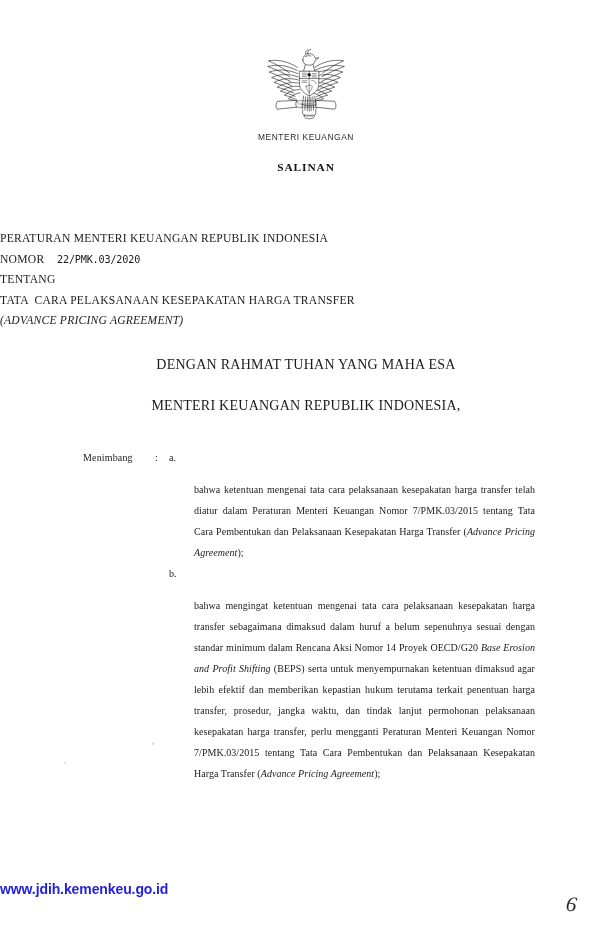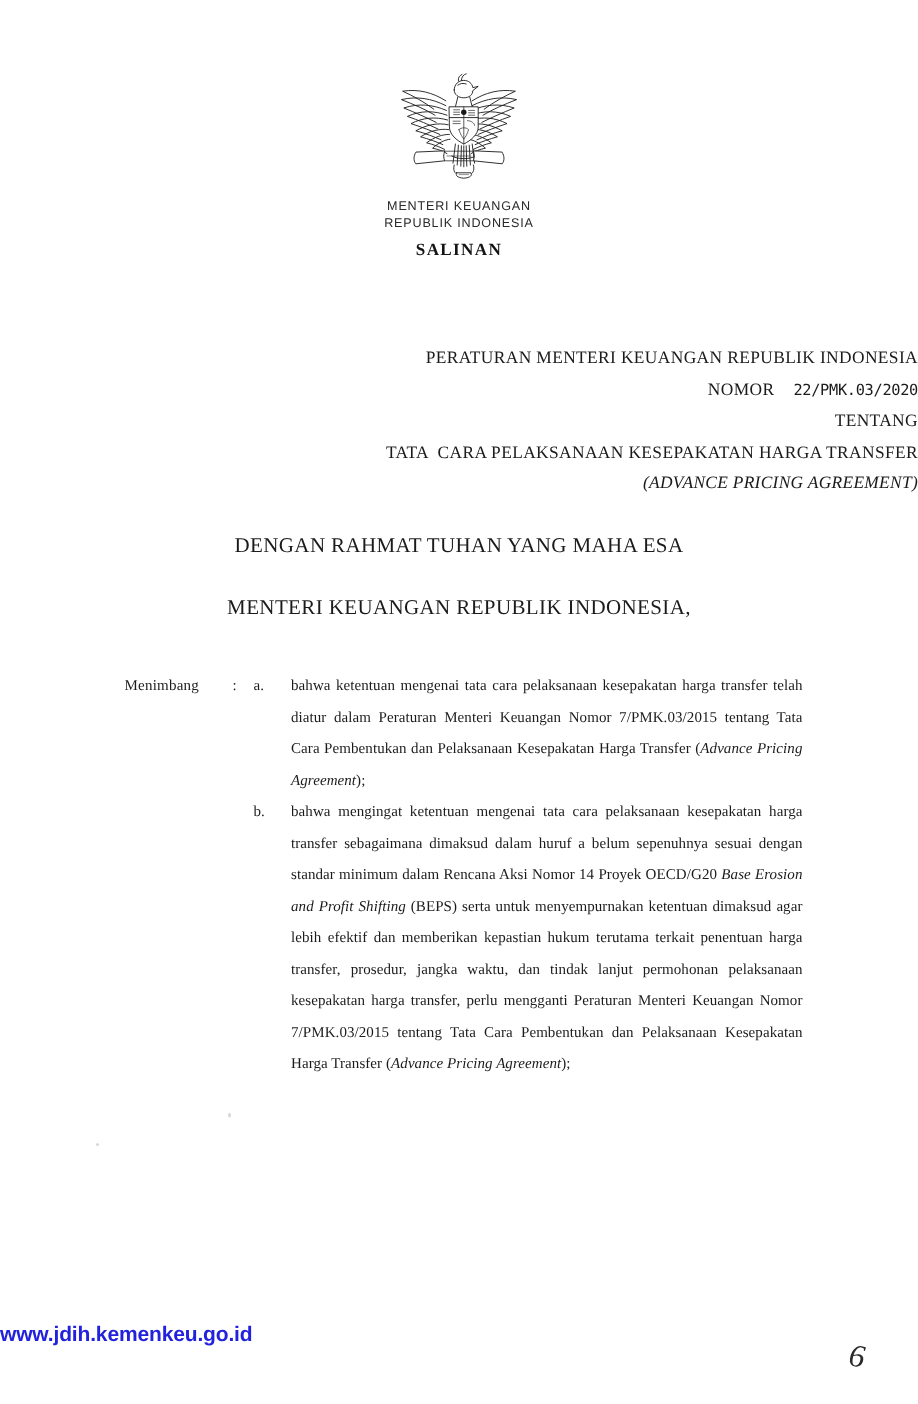--- a/index.html
+++ b/index.html
@@ -60,21 +60,21 @@
     color: #141414;
     font-family: Liberation Serif, serif;
   }
 
   
   .title-block {
     position: absolute;
     left: 0;
     top: 229px;
     width: 612px;
-    text-align: right;
+    text-align: left;
     font-size: 11.6px;
     line-height: 20.5px;
     letter-spacing: 0.25px;
     color: #1b1b1b;
   }
   .title-block .line { white-space: pre; }
   .title-block .nomor-val {
     font-family: "DejaVu Sans Mono", "Liberation Mono", monospace;
     font-size: 10.2px;
     letter-spacing: -0.2px;
@@ -125,20 +125,21 @@
   .cons-marker {
     width: 25px;
     flex: 0 0 25px;
     text-align: left;
   }
   .cons-body {
     flex: 1 1 auto;
     text-align: justify;
     text-justify: inter-word;
     letter-spacing: 0.05px;
+    margin-top: 32px;
   }
   .cons-body em {
     font-style: italic;
   }
   .cons-row.item-b {
     margin-top: 0px;
   }
 
   
   .jpara {
@@ -248,21 +249,20 @@
         <path d="M112 155 C110 162 112 168 116 170"></path>
         <path d="M144 155 C146 162 144 168 140 170"></path>
         <path d="M116 168 L140 168 C142 172 140 176 128 177 C116 176 114 172 116 168 Z" fill="#ffffff"></path>
         <path d="M120 171 L136 171" stroke-width="0.8"></path>
       </g>
     </svg>
   </div>
 
   <div class="ministry-caption">
     <div>MENTERI KEUANGAN</div>
-    <div>REPUBLIK INDONESIA</div>
   </div>
 
   <div class="salinan">SALINAN</div>
 
   <div class="title-block">
     <div class="line">PERATURAN MENTERI KEUANGAN REPUBLIK INDONESIA</div>
     <div class="line"><span>NOMOR</span><span>&nbsp;&nbsp;&nbsp;&nbsp;</span><span class="nomor-val">22/PMK.03/2020</span></div>
     <div class="line">TENTANG</div>
     <div class="line">TATA  CARA PELAKSANAAN KESEPAKATAN HARGA TRANSFER</div>
     <div class="line ital">(ADVANCE PRICING AGREEMENT)</div>

